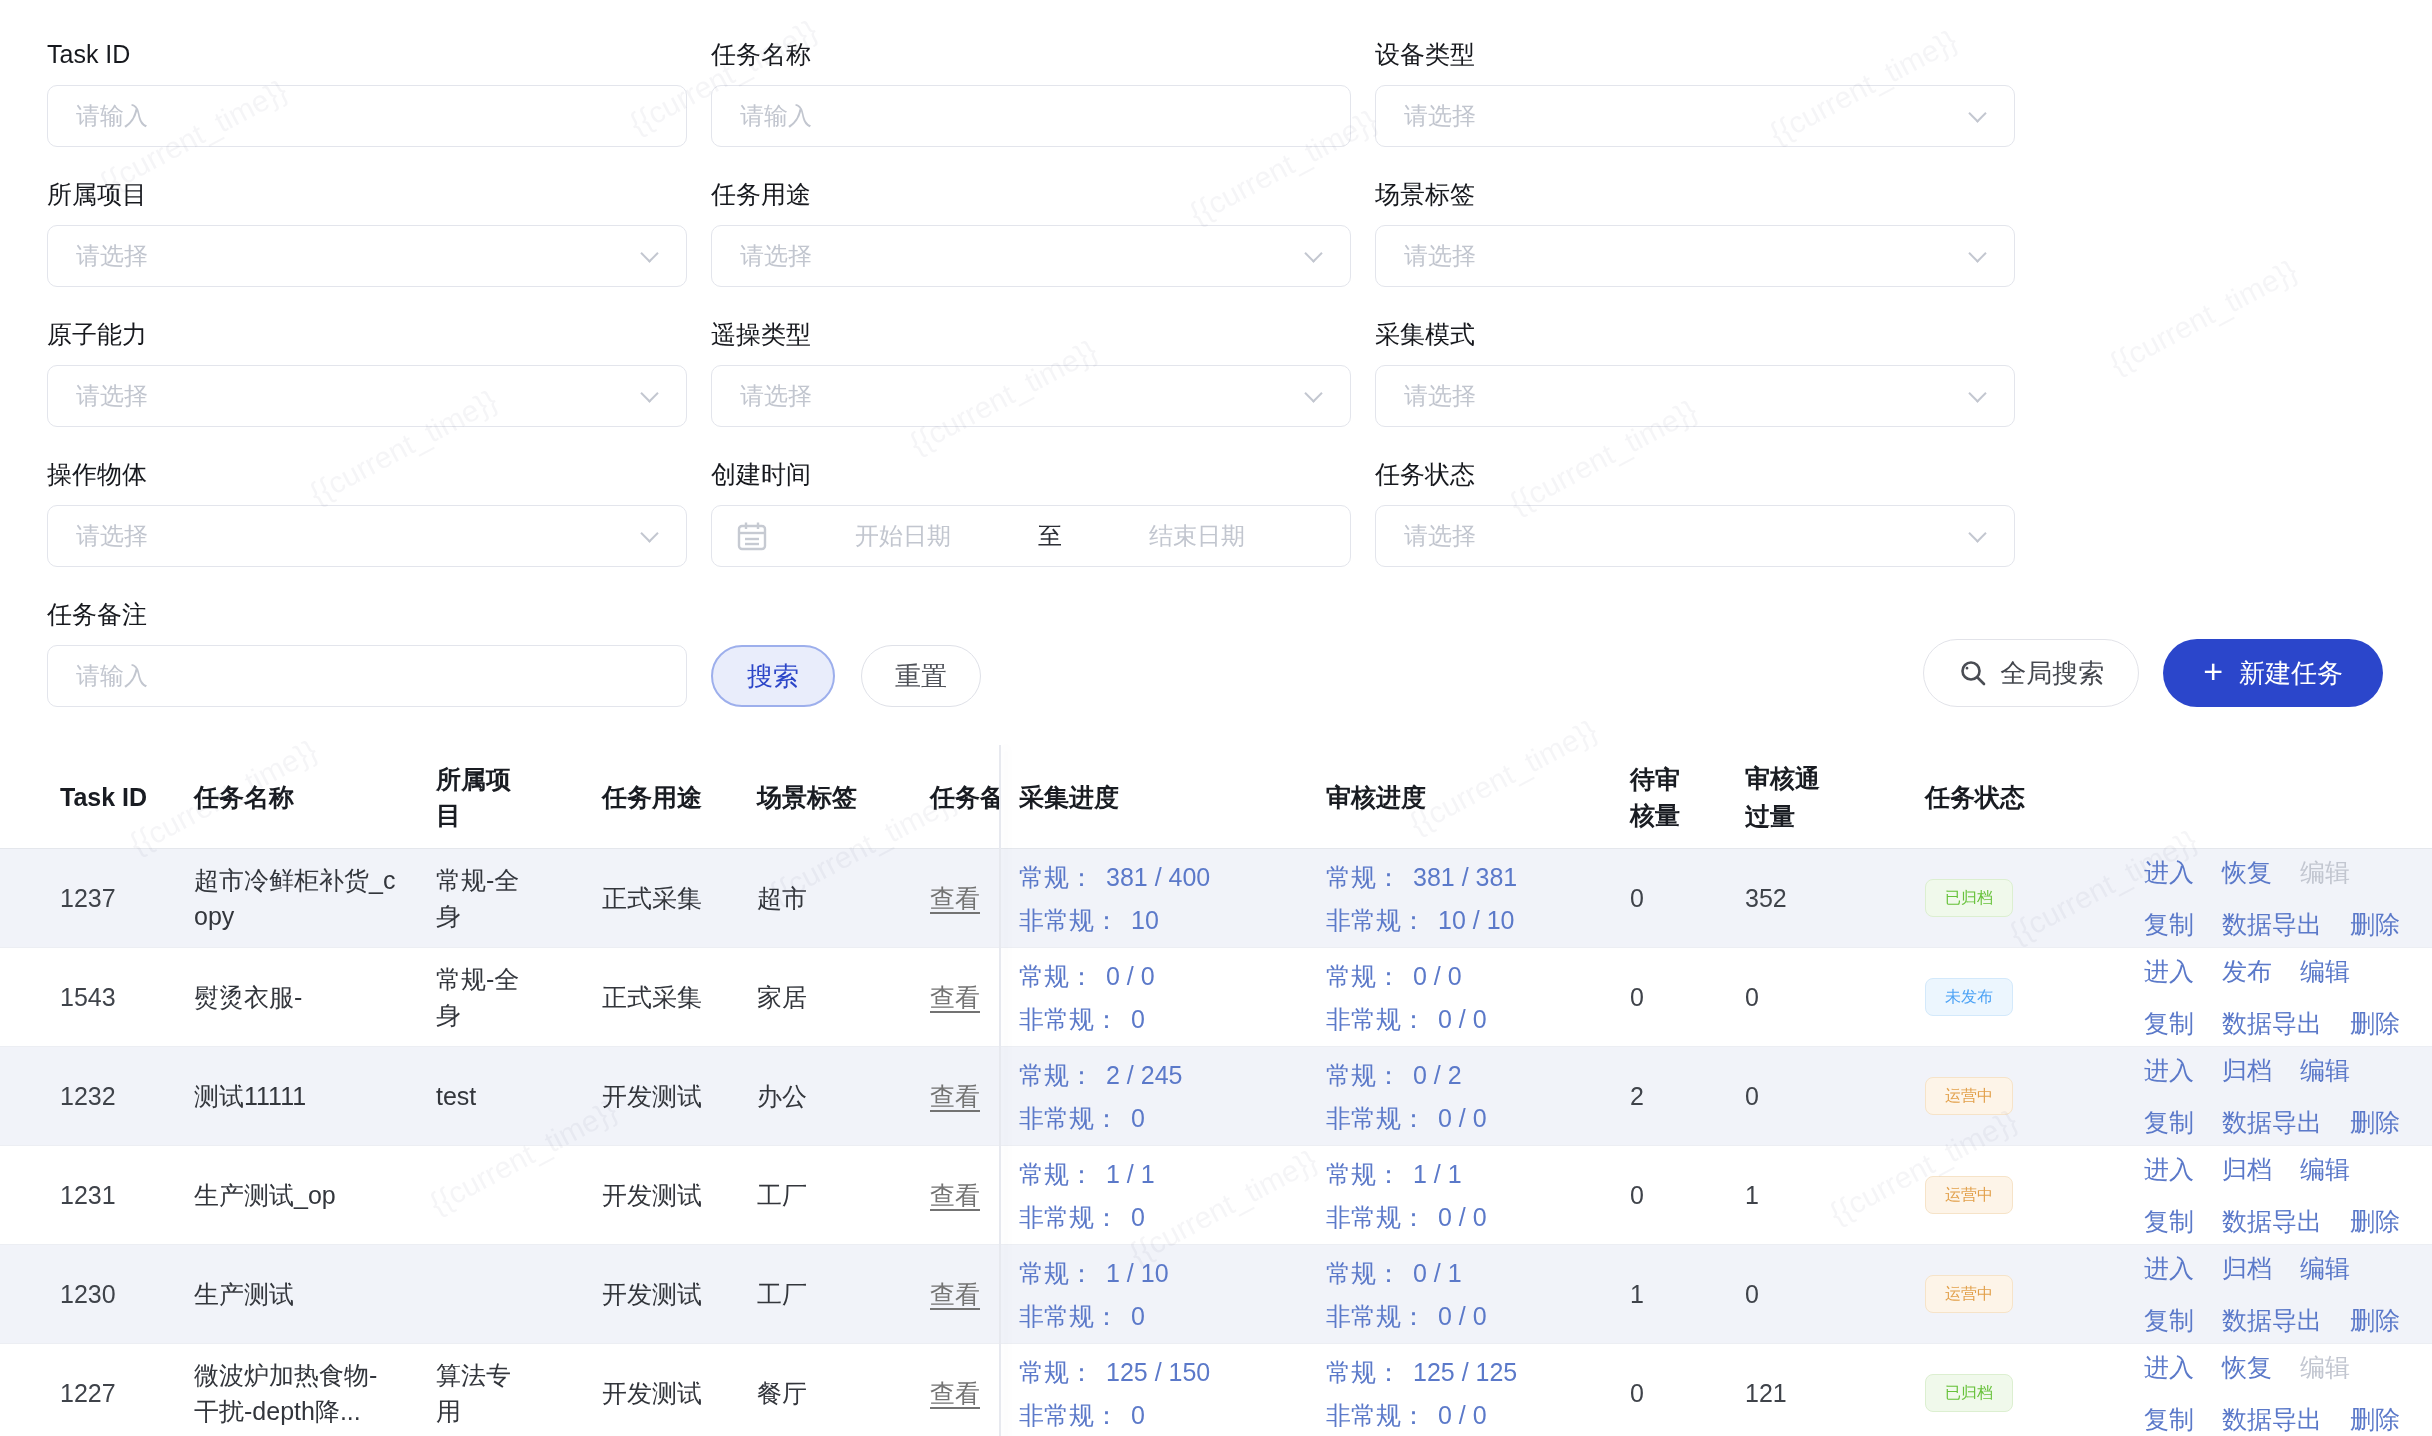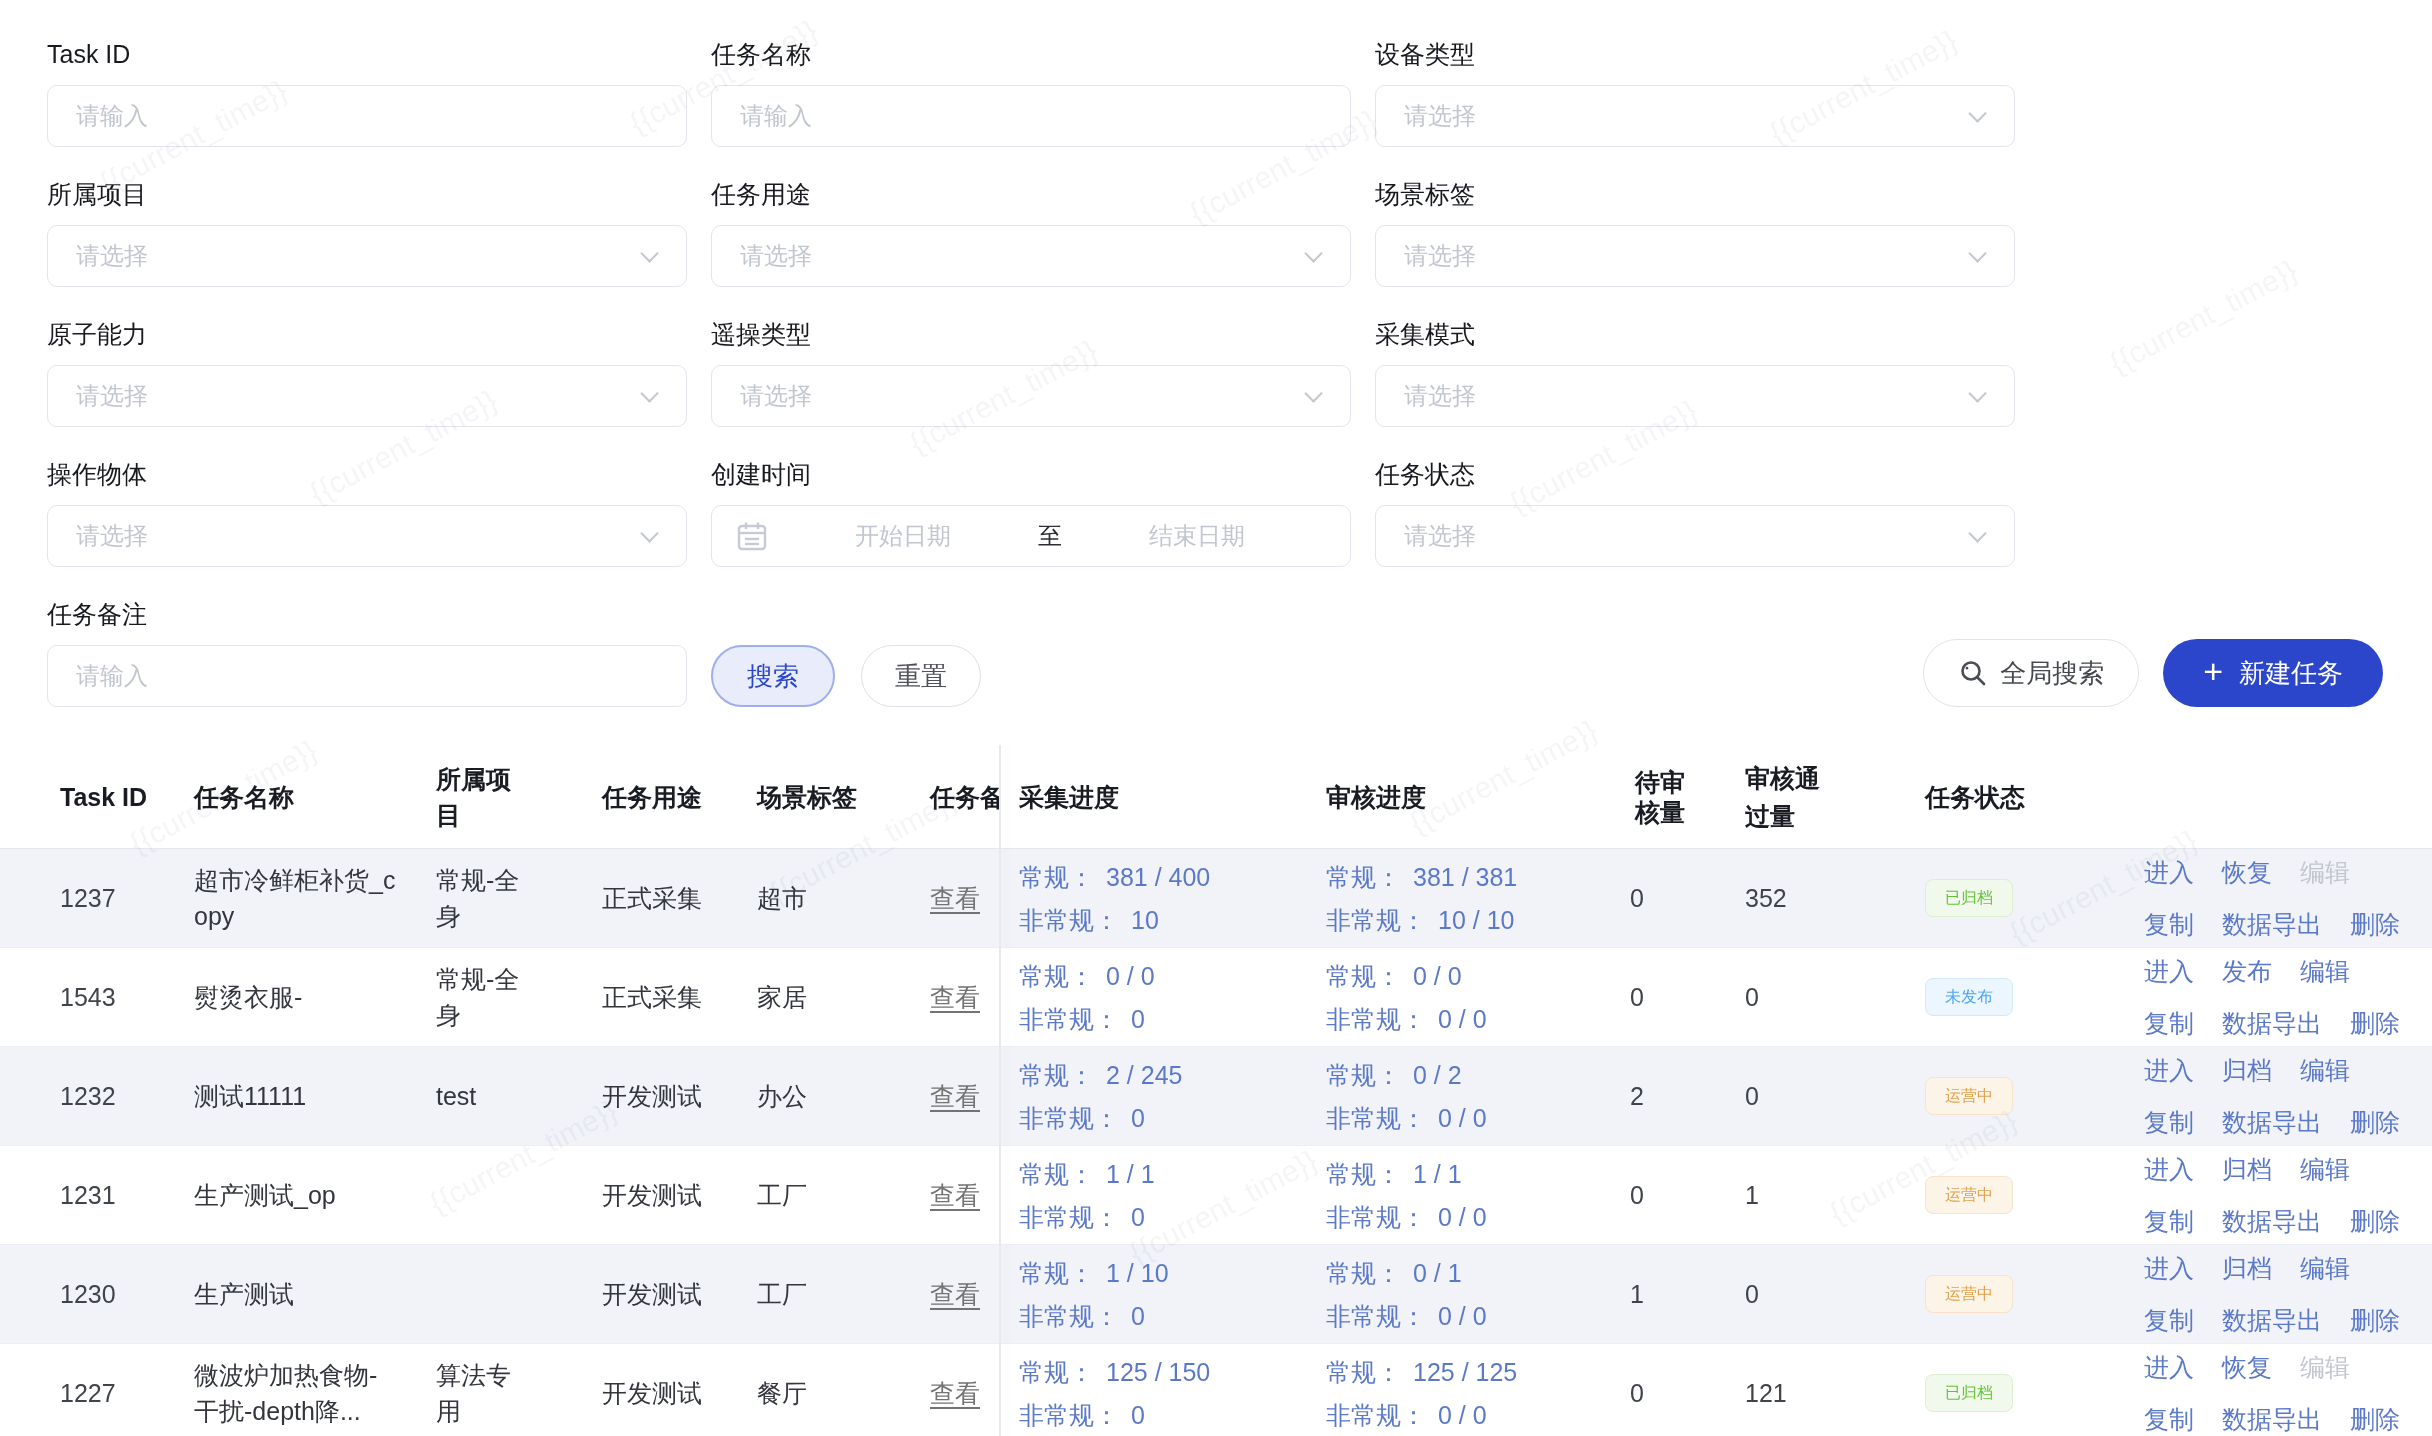--- a/index.html
+++ b/index.html
@@ -53,21 +53,21 @@
   .c-remark { width:100px; }
   .c-collect { width:326px; padding-left:19px; }
   .c-review  { width:304px; }
   .c-pending { width:115px; }
   .c-approved{ width:180px; }
   .c-status  { width:190px; }
   .c-ops     { width:317px; padding-left:29px; padding-right:8px; }
 
   .t-head { height:104px; border-bottom:1px solid #e4e7ec; }
   .t-head .cell { font-weight:700; color:#191c22; font-size:25px; }
-  .hwrap58 { display:block; width:60px; word-break:break-all; line-height:30px;text-align:center; }
+  .hwrap58 { display:block; width:60px; word-break:break-all; line-height:36px; }
   .hwrap80 { display:block; width:82px; word-break:break-all; line-height:38px; }
 
   .t-body > div.t-row { min-height:99px; border-bottom:1px solid #eceef3; }
   .t-body > div.t-row:nth-of-type(odd) { background:#f1f3f9; }
 
   .num { color:#3f434a; }
   .link { color:#737373; cursor:pointer; }
   .view-link { text-decoration:underline; text-underline-offset:5px; }
   .prog { display:flex; flex-direction:column; gap:9px; color:#5b79c9;justify-content:center; }
   .prog .pline { display:flex; line-height:34px; }

